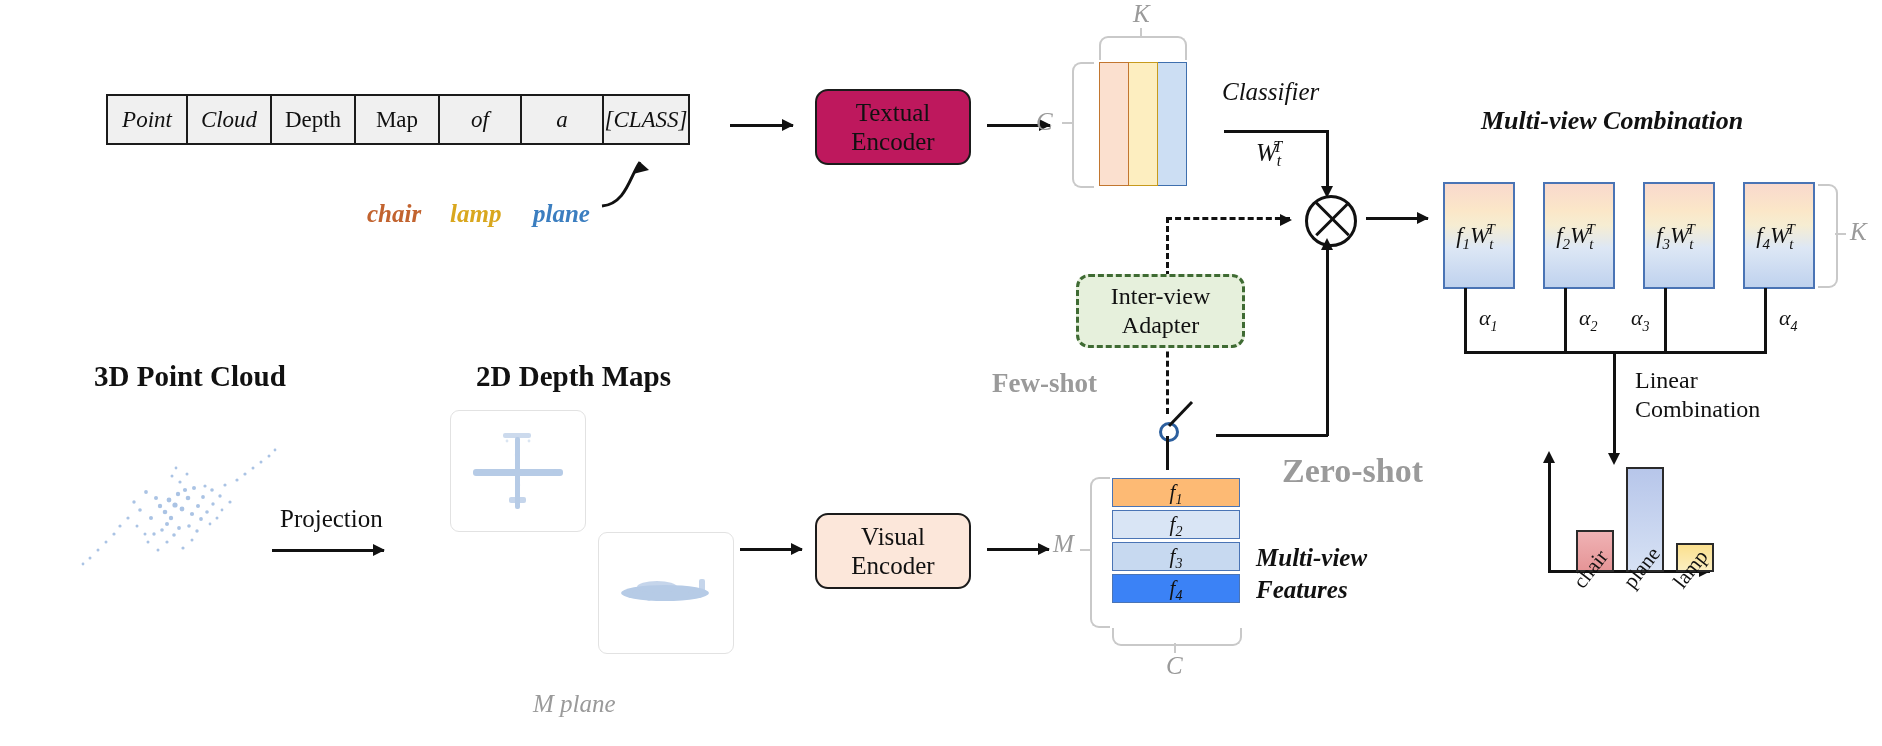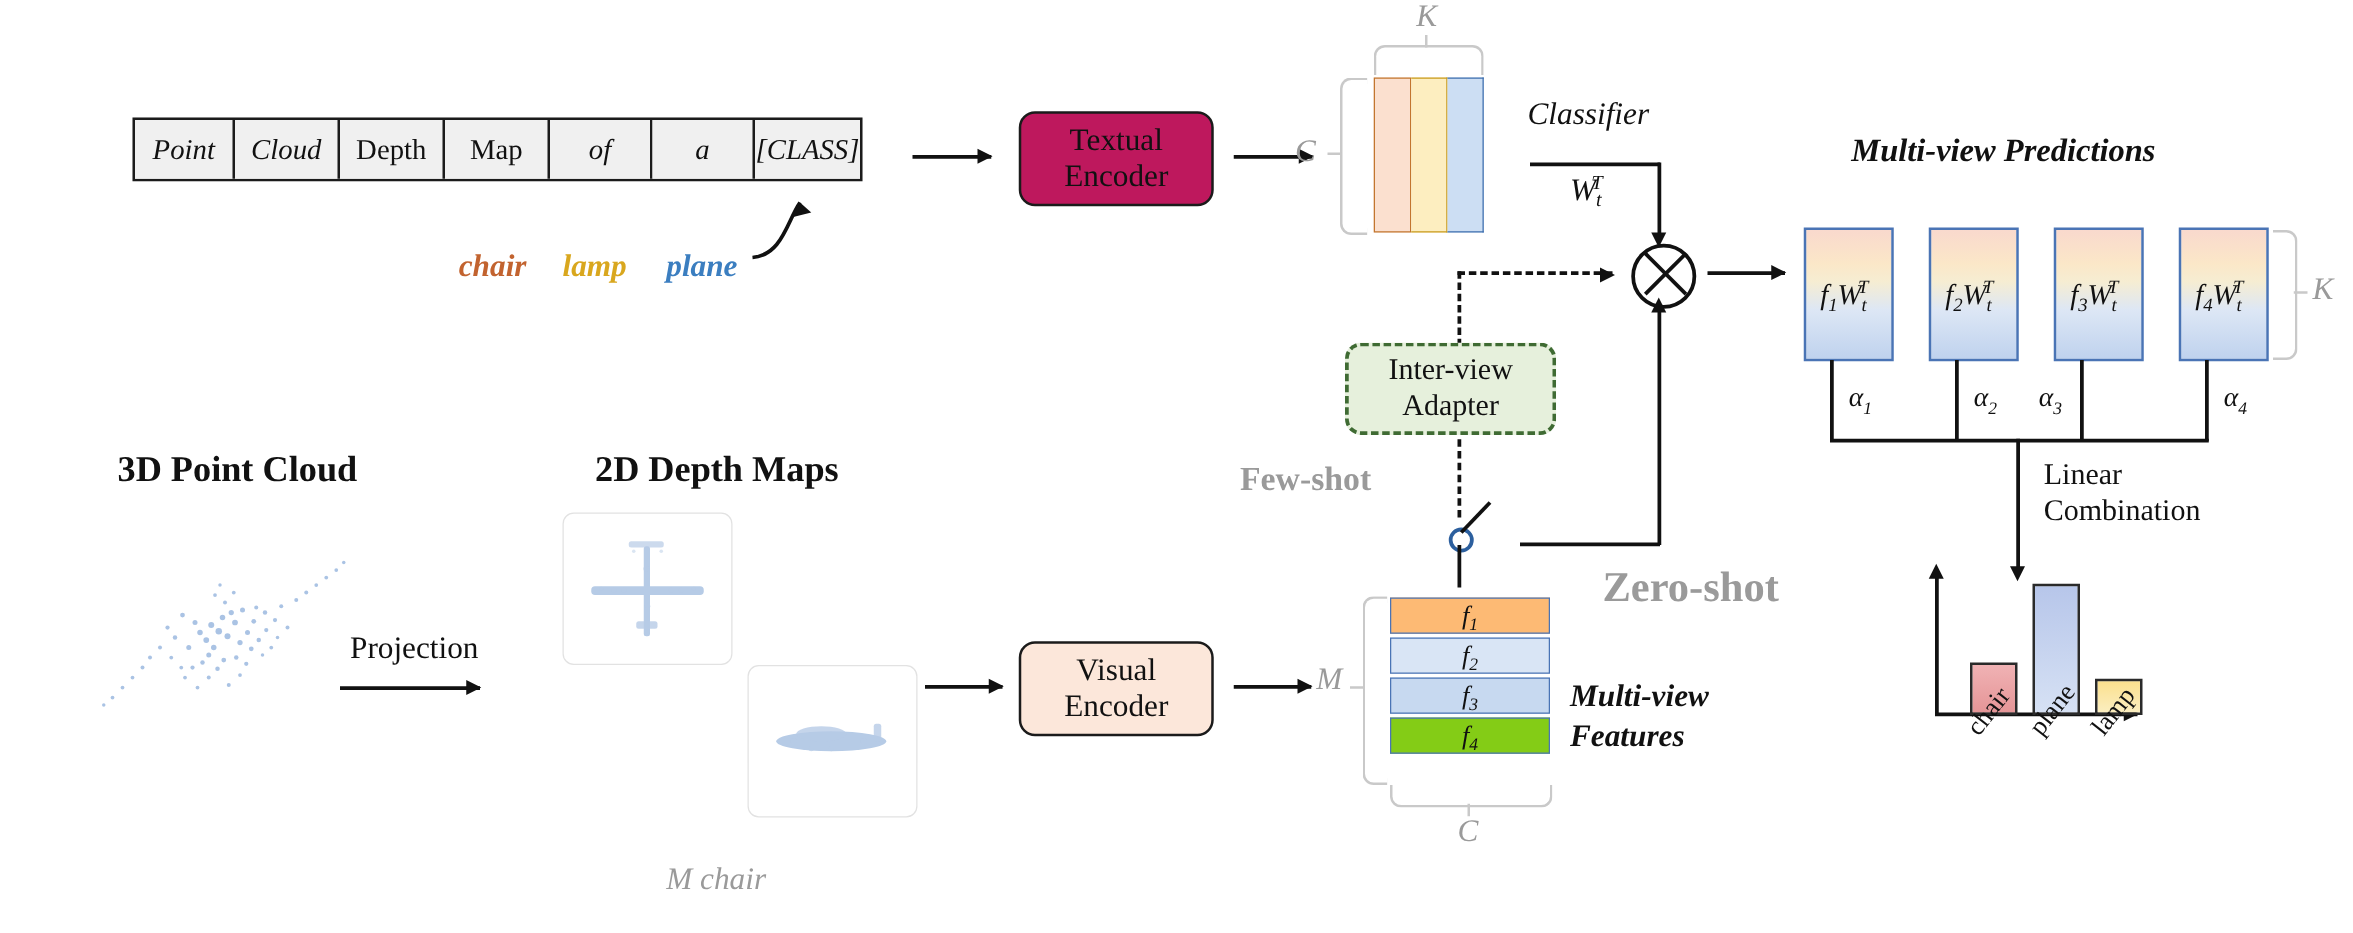--- a/index.html
+++ b/index.html
@@ -63,21 +63,21 @@
   #tensor-product i:last-child{transform:rotate(-45deg);transform-origin:center;}
 
   
   .pred-box{width:68px;height:103px;border:2px solid #4a74b5;
       background:linear-gradient(to bottom,#f9d9cd 0%,#fbe7c8 26%,#f6edd2 40%,#dde7f5 62%,#bfd2ee 100%);
       display:flex;align-items:center;justify-content:center;font-size:23px;}
 
   
   .feat-row{width:126px;height:27px;border:1.7px solid #4a74b5;
       display:flex;align-items:center;justify-content:center;font-size:21px;margin-bottom:3px;}
-  .f1{background:#fdba74;} .f2{background:#d9e5f5;} .f3{background:#c7d9f0;} .f4{background:#84cc16;font-family:Liberation Serif, serif;}
+  .f1{background:#fdba74;} .f2{background:#d9e5f5;} .f3{background:#c7d9f0;} .f4{background:#3b82f6;font-family:Liberation Serif, serif;}
 
   
   .depth-card{width:89px;height:100px;border:1.4px solid #e2e2e2;border-radius:9px;background:#fff;
       position:relative;overflow:hidden;}
 
   
   .bar{position:absolute;bottom:0;border:2.2px solid #2a2a2a;}
   .bar-chair{background:linear-gradient(to bottom,#f0b2b4,#e59597);}
   .bar-plane{background:linear-gradient(to bottom,#b7c6ea,#d6e1f4);}
   .bar-lamp{background:linear-gradient(to bottom,#fbe08e,#fbeec0);}
@@ -166,21 +166,21 @@
 <svg class="abs" style="left:1167px;top:400px;width:30px;height:28px" viewBox="0 0 30 28">
   <line x1="2" y1="26" x2="25" y2="2" stroke="#111" stroke-width="3"></line>
 </svg>
 <div class="plainline-v" style="left:1166px;top:436px;height:34px"></div>
 
 <div class="plainline-h" style="left:1216px;top:434px;width:112px"></div>
 <div class="arrow-v up" style="left:1326px;top:249px;height:187px"></div>
 
 <div class="arrow-h" style="left:1366px;top:217px;width:62px"></div>
 
-<div class="abs it" style="left:1481px;top:106px;font-size:26px;font-weight:600">Multi-view Predictions</div>
+<div class="abs it" style="left:1481px;top:106px;font-size:26px;font-weight:600">Multi-view Combination</div>
 
 <div class="abs" style="left:1443px;top:182px">
   <div class="pred-box">
     <span>
       <span class="it">f</span><span class="it" style="font-size:15px;position:relative;top:6px">1</span><span class="it">W</span><span class="it" style="font-size:15px;position:relative;top:6px">t</span><span class="it" style="font-size:15px;position:relative;top:-9px;left:-7px">T</span>
     </span>
   </div>
 </div>
 <div class="abs" style="left:1543px;top:182px">
   <div class="pred-box">
@@ -349,21 +349,21 @@
         <circle cx="36" cy="60" r="2.4" opacity="0.7"></circle>
           <circle cx="92" cy="60" r="2.4" opacity="0.7"></circle>
         <circle cx="66" cy="66" r="2" opacity="0.6"></circle>
           <circle cx="50" cy="66" r="2" opacity="0.6"></circle>
       </g>
     </svg>
   </div>
 
 </div>
 
-<div class="abs it gray" style="left:533px;top:690px;font-size:25px">M chair</div>
+<div class="abs it gray" style="left:533px;top:690px;font-size:25px">M plane</div>
 
 <div class="arrow-h" style="left:740px;top:548px;width:62px"></div>
 <div class="abs encoder" id="visual-encoder">
   <span>
     <span>Visual</span><br>
     <span>Encoder</span>
   </span>
 </div>
 <div class="arrow-h" style="left:987px;top:548px;width:62px"></div>
 

